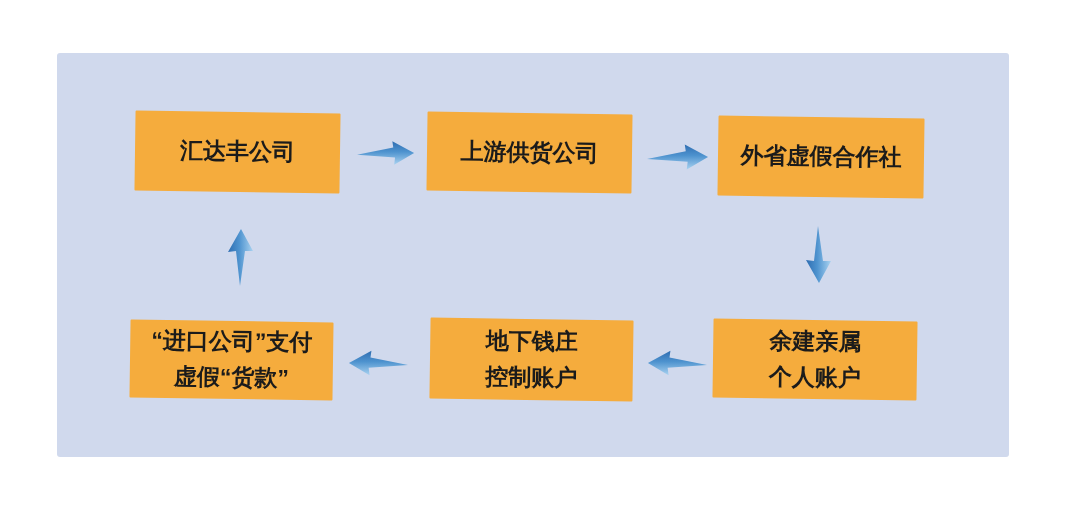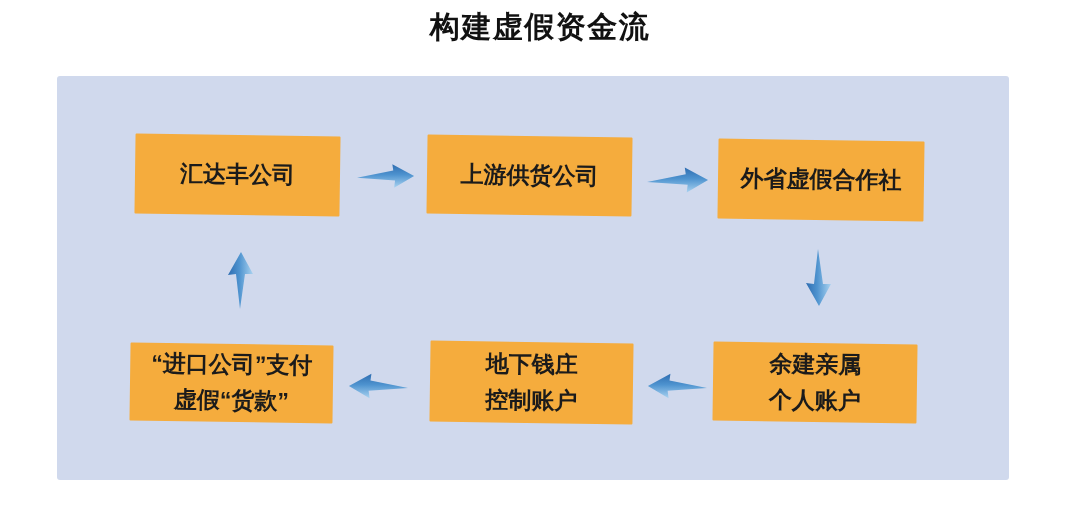--- a/index.html
+++ b/index.html
@@ -28,21 +28,20 @@
     color: #111111;
   }
   .panel {
     position: absolute;
     left: 57px;
     top: 53px;
     width: 952px;
     height: 404px;
     background: var(--panel-bg, #D0D9ED);
     border-radius: 3px;
-    margin-top: 23px;
   }
   .node {
     position: absolute;
     background: var(--node-bg, #F5AC3D);
     color: var(--node-text, #1b1b1b);
     font-weight: bold;
     font-size: 23px;
     line-height: 1.55;
     display: flex;
     align-items: center;
@@ -85,21 +84,20 @@
         <stop offset="1" stop-color="#A9D2F0"></stop>
       </linearGradient>
       <linearGradient id="gradV" x1="0" y1="0" x2="1" y2="0">
         <stop offset="0" stop-color="#2E6DB1"></stop>
         <stop offset="0.45" stop-color="#4E93CF"></stop>
         <stop offset="1" stop-color="#A9D2F0"></stop>
       </linearGradient>
     </defs>
   </svg>
 
-  <div class="figure-title">构建虚假资金流</div>
 
   <div class="panel">
 
     <div class="node n1">
       <span class="label">汇达丰公司</span>
     </div>
     <div class="node n2">
       <span class="label">上游供货公司</span>
     </div>
     <div class="node n3">

